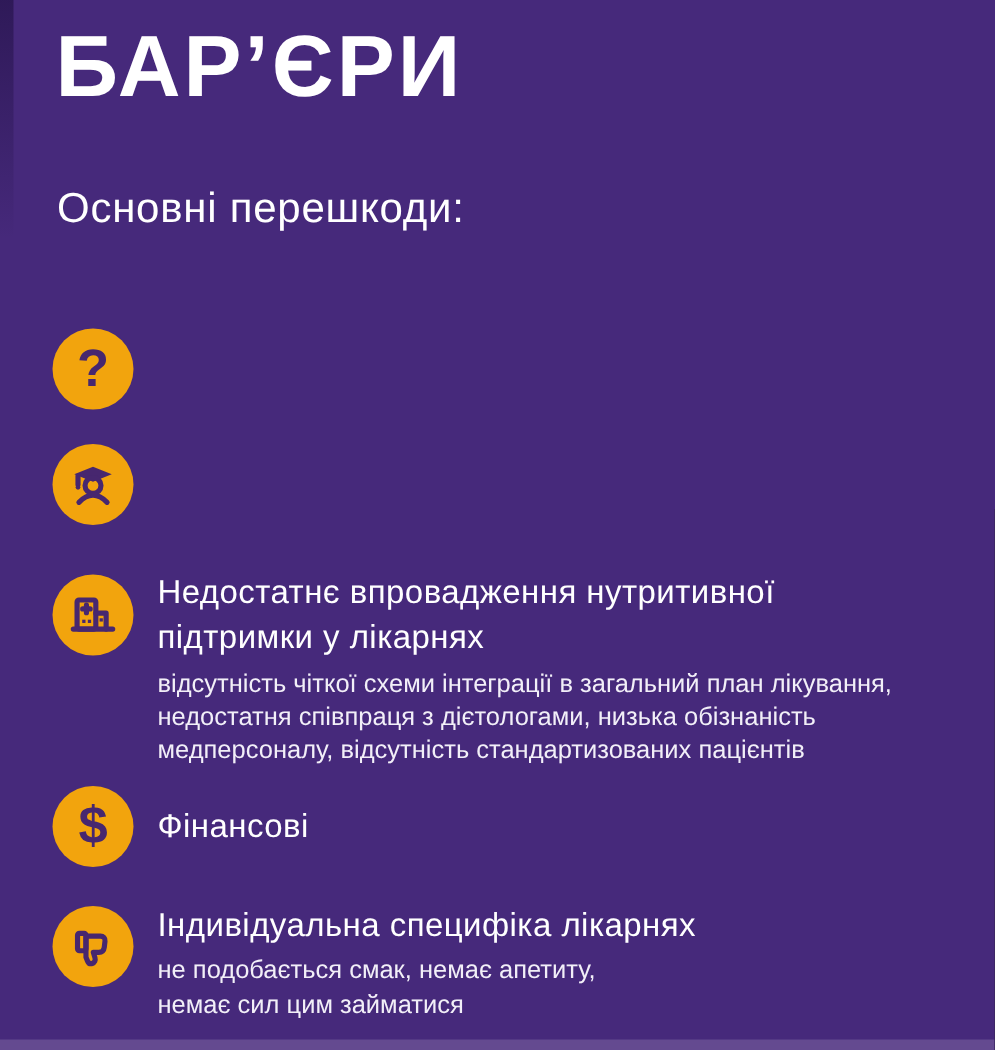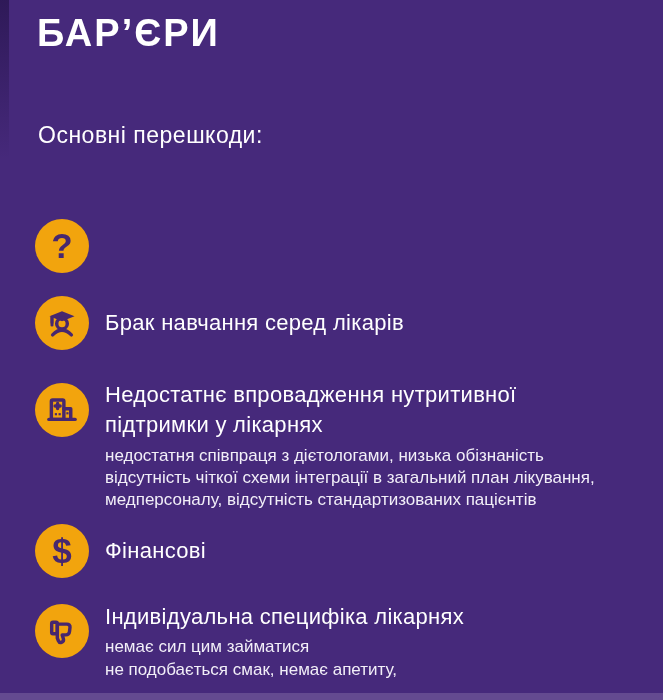--- a/index.html
+++ b/index.html
@@ -16,27 +16,27 @@
     pointer-events:none;
   }
   .edge-bottom{
     position:absolute; left:0; bottom:0; width:100%; height:7px;
     background:rgba(236,230,242,.18);
     pointer-events:none;
   }
   .title{
     position:absolute; left:37px; top:12px; margin:0;
     color:var(--text,#fff);
-    font-size:38px; font-weight:900; letter-spacing:2px;
+    font-size:58px; font-weight:900; letter-spacing:2px;
     line-height:1.15;
   }
   .subtitle{
     position:absolute; left:38px; top:122px; margin:0;
     color:var(--text,#fff);
-    font-size:23px; font-weight:400; letter-spacing:.5px;
+    font-size:28px; font-weight:400; letter-spacing:.5px;
     line-height:1.2;
   }
   .row{
     position:absolute; left:35px;
     display:flex; gap:16px;
   }
   .row-0{top:219px} .row-1{top:296px} .row-2{top:380px}
   .row-3{top:524px} .row-4{top:602px}
   .row-0,.row-1,.row-3{align-items:center; min-height:54px;}
   .row-2 .icon{margin-top:3px;}
@@ -84,41 +84,38 @@
       <div class="row row-1">
         <span class="icon">
           <svg width="40" height="40" viewBox="0 0 64 64">
             <path d="M12 21 L32 13 L52 21 L32 29 Z" fill="var(--glyph)"></path>
             <path d="M16 23 v9" fill="none" stroke="var(--glyph)" stroke-width="5.5" stroke-linecap="round" stroke-linejoin="round"></path>
             <circle cx="16" cy="35" r="2.5" fill="var(--glyph)"></circle>
             <circle cx="32" cy="33" r="8.5" fill="none" stroke="var(--glyph)" stroke-width="5.5" stroke-linecap="round" stroke-linejoin="round"></circle>
             <path d="M17 51 Q32 36 47 51" fill="none" stroke="var(--glyph)" stroke-width="5.5" stroke-linecap="round" stroke-linejoin="round"></path>
           </svg>
         </span>
-        <div class="text">
-          <div class="label">Брак навчання серед лікарів</div>
-        </div>
       </div>
       <div class="row row-2">
         <span class="icon">
           <svg width="40" height="40" viewBox="0 0 64 64">
             <rect x="15" y="16" width="20" height="31" rx="2" fill="none" stroke="var(--glyph)" stroke-width="5.5" stroke-linecap="round" stroke-linejoin="round"></rect>
             <path d="M25 21.5 v8 M21 25.5 h8" fill="none" stroke="var(--glyph)" stroke-width="5.5" stroke-linecap="round" stroke-linejoin="round"></path>
             <path d="M35 30 h11 v17" fill="none" stroke="var(--glyph)" stroke-width="5.5" stroke-linecap="round" stroke-linejoin="round"></path>
             <path d="M11 47 h42" fill="none" stroke="var(--glyph)" stroke-width="5.5" stroke-linecap="round" stroke-linejoin="round"></path>
             <rect x="20.5" y="37" width="3.5" height="3.5" fill="var(--glyph)"></rect>
             <rect x="26.5" y="37" width="3.5" height="3.5" fill="var(--glyph)"></rect>
             <rect x="39" y="35.5" width="3.5" height="3.5" fill="var(--glyph)"></rect>
           </svg>
         </span>
         <div class="text">
           <div class="label">Недостатнє впровадження нутритивної підтримки у лікарнях</div>
           <div class="details">
+            <div>відсутність чіткої схеми інтеграції в загальний план лікування,</div>
             <div>недостатня співпраця з дієтологами, низька обізнаність</div>
-            <div>відсутність чіткої схеми інтеграції в загальний план лікування,</div>
             <div>медперсоналу, відсутність стандартизованих пацієнтів</div>
           </div>
         </div>
       </div>
       <div class="row row-3">
         <span class="icon">
           <span class="glyph">$</span>
         </span>
         <div class="text">
           <div class="label">Фінансові</div>
@@ -127,20 +124,20 @@
       <div class="row row-4">
         <span class="icon">
           <svg width="40" height="40" viewBox="0 0 64 64">
             <rect x="15.5" y="18" width="9" height="18.5" rx="2" fill="none" stroke="var(--glyph)" stroke-width="5.5" stroke-linecap="round" stroke-linejoin="round"></rect>
             <path d="M24.5 21 L40 21 C43 21 45.2 23.2 44.8 26.2 L44 33 C43.6 36.2 41.3 38.2 38.2 38.2 L32.3 38.2 L34.1 44 C35 46.9 33.6 49.3 31.2 50.1 C29 50.8 27.1 49.7 26.2 47.6 L24.5 43.5 Z" fill="none" stroke="var(--glyph)" stroke-width="5.5" stroke-linecap="round" stroke-linejoin="round"></path>
           </svg>
         </span>
         <div class="text">
           <div class="label">Індивідуальна специфіка лікарнях</div>
           <div class="details">
+            <div>не подобається смак, немає апетиту,</div>
             <div>немає сил цим займатися</div>
-            <div>не подобається смак, немає апетиту,</div>
           </div>
         </div>
       </div>
     </div>
   <div class="edge-bottom"></div>
 </div>
 
 </body></html>

